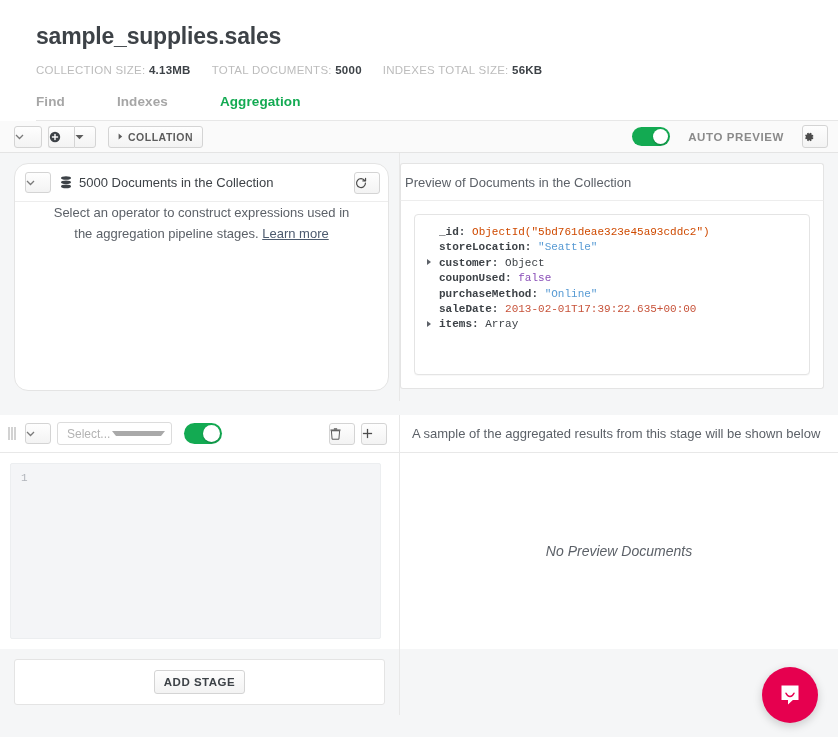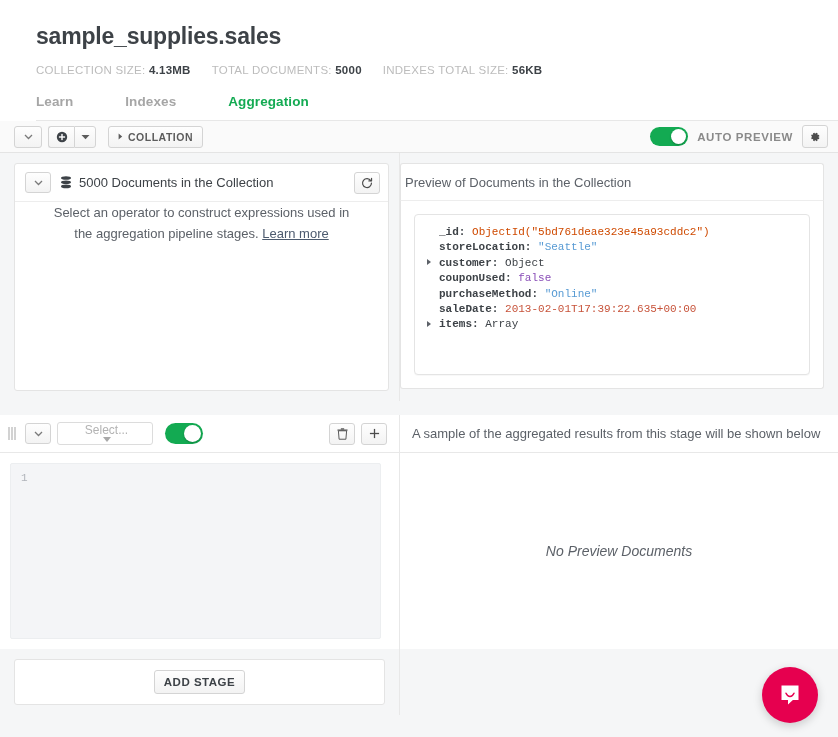--- a/index.html
+++ b/index.html
@@ -41,32 +41,32 @@
     border-bottom: 1px solid #e4e4e4;
     display: flex; align-items: center;
     padding: 0 10px 0 14px;
     justify-content: space-between;
   }
   .tb-left { display: flex; align-items: center; gap: 6px; }
   .btn {
     background: linear-gradient(#fefefe, #f3f3f3);
     border: 1px solid #d4d4d4; border-radius: 3px;
     height: 22px; display: inline-flex; align-items: center;
-    justify-content: center; cursor: pointer; color: #4c4c4c;
+    cursor: pointer; color: #4c4c4c;
     font-size: 10px; font-family: "Liberation Sans", sans-serif;
   }
   .btn-chev { width: 28px; }
   .btn-save { width: 26px; border-right: none; border-radius: 3px 0 0 3px; }
   .btn-caret { width: 22px; border-radius: 0 3px 3px 0; }
   .btn-group { display: flex; }
   .btn-collation {
     padding: 0 9px; font-size: 10.5px; font-weight: bold;
     letter-spacing: 0.5px; color: #5c5c5c; gap: 5px; margin-left: 6px;
   }
-  .tb-right { display: flex; align-items: center; gap: 9px; }
+  .tb-right { display: flex; align-items: center; gap: 18px; }
   .toggle {
     width: 38px; height: 19px; border-radius: 10px; background: #13aa52;
     position: relative; cursor: pointer; flex: none;
   }
   .toggle .knob {
     position: absolute; top: 2px; right: 2px; width: 15px; height: 15px;
     border-radius: 50%; background: #fff; box-shadow: 0 1px 2px rgba(0,0,0,.25);
   }
   .ap-label {
     font-size: 11.5px; font-weight: bold; letter-spacing: 0.6px;
@@ -83,21 +83,21 @@
   .stage-block { display: flex; background: transparent; }
   .stage-left {
     width: 400px; flex: none;
     border-right: 1px solid #e8e8e8;
     background: #f5f6f7;
     padding: 10px 10px 10px 14px;
   }
   .stage-right { flex: 1; background: #f5f6f7; padding: 10px 14px 10px 0; }
 
   .card {
-    background: #fff; border: 1px solid #e4e4e4; border-radius: 3px;
+    background: #fff; border: 1px solid #e4e4e4; border-radius: 14px;
   }
 
   
   .doc-card-head {
     height: 38px; display: flex; align-items: center;
     padding: 0 8px 0 10px; border-bottom: 1px solid #ededed;
   }
   .mini-chev {
     width: 26px; height: 21px; margin-right: 9px;
   }
@@ -159,23 +159,23 @@
     background: #fff; border-bottom: 1px solid #e8e8e8;
     height: 38px; display: flex; align-items: center;
     padding: 0 12px 0 8px;
   }
   .grip {
     width: 10px; height: 14px; margin-right: 7px; cursor: grab;
     display: flex; gap: 1.5px; align-items: center;
   }
   .grip i { width: 1.5px; height: 13px; background: #d2d2d2; display: block; }
   .select-box {
-    width: 96px; height: 23px; border: 1px solid #dcdcdc; border-radius: 3px;
+    width: 115px; height: 23px; border: 1px solid #dcdcdc; border-radius: 3px;
     background: #fff; display: flex; align-items: center;
-    padding: 0 6px 0 9px; margin-left: 6px; cursor: pointer; flex-direction: column;
+    padding: 0 6px 0 9px; margin-left: 6px; cursor: pointer;
   }
   .select-box span { font-size: 12px; color: #b3b3b3; flex: 1; }
   .caret-dn {
     width: 0; height: 0; border-left: 4.5px solid transparent;
     border-right: 4.5px solid transparent; border-top: 5px solid #a9a9a9;
   }
   .toggle-sm {
     width: 38px; height: 21px; border-radius: 11px; background: #13aa52;
     position: relative; margin-left: 12px; cursor: pointer;
   }
@@ -251,21 +251,21 @@
         <span class="stat-label">TOTAL DOCUMENTS:</span>
         <span class="stat-value">5000</span>
       </div>
       <div class="stat">
         <span class="stat-label">INDEXES TOTAL SIZE:</span>
         <span class="stat-value">56KB</span>
       </div>
     </div>
 
     <div class="tabs">
-      <button class="tab">Learn</button>
+      <button class="tab">Find</button>
       <button class="tab">Indexes</button>
       <button class="tab active">Aggregation</button>
     </div>
   </div>
 
   <div class="toolbar">
     <div class="tb-left">
       <div class="btn btn-chev">
         <svg width="9" height="6" viewBox="0 0 9 6">
             <path d="M1 1l3.5 3.5L8 1" stroke="#7a7a7a" stroke-width="1.3" fill="none"></path>

